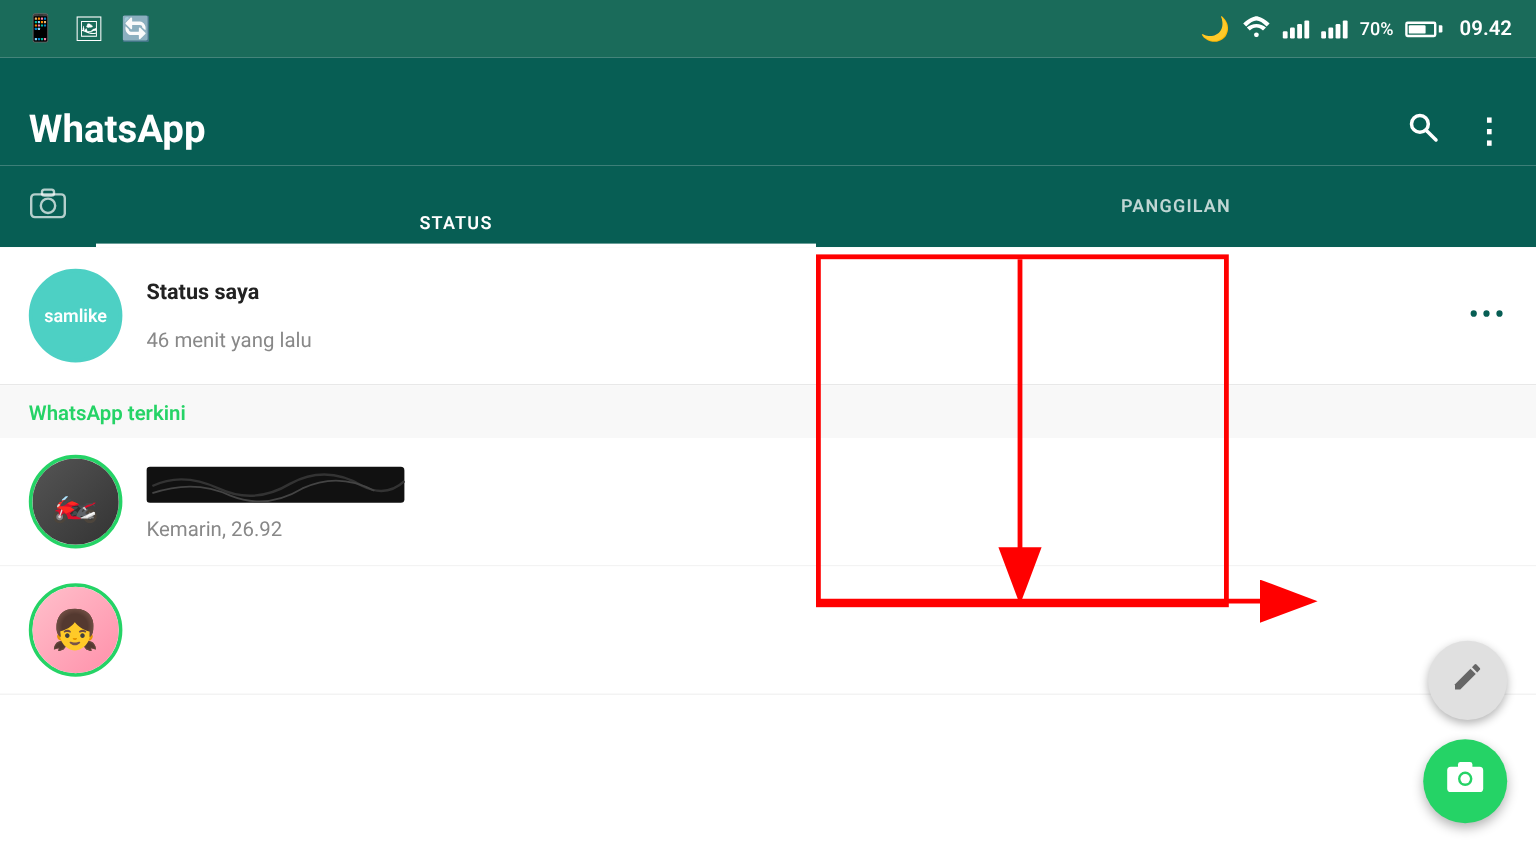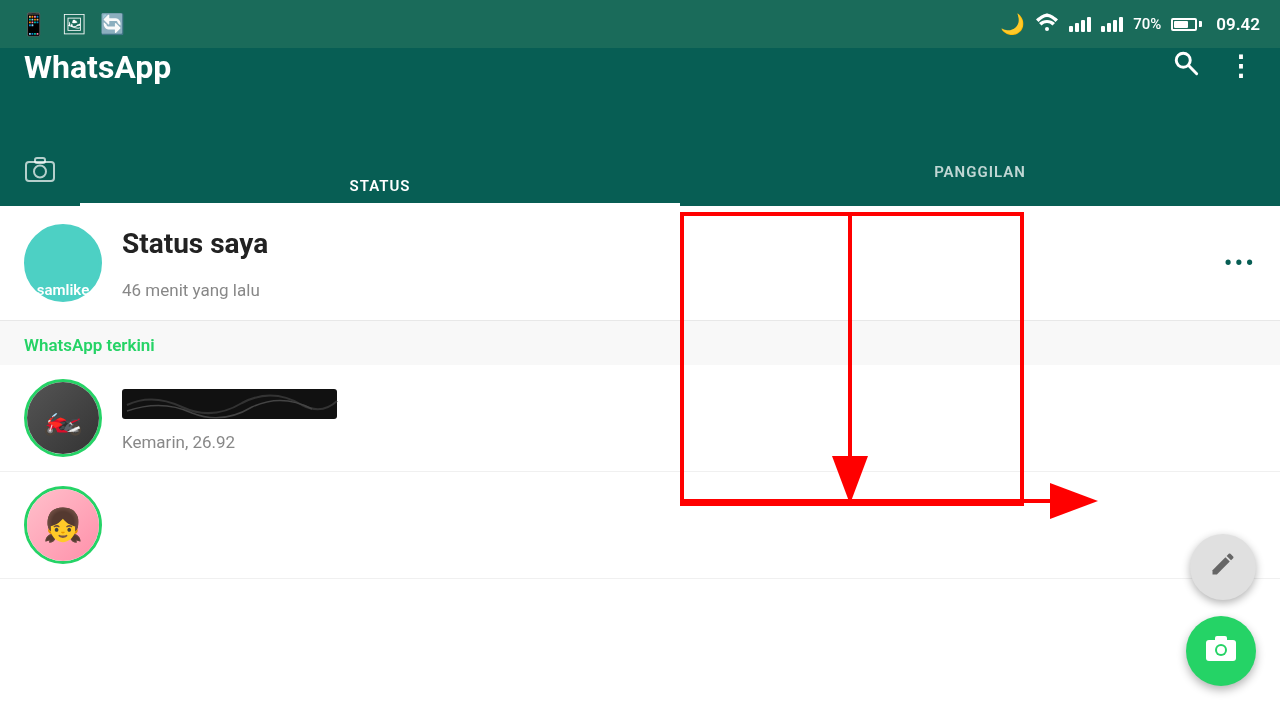--- a/index.html
+++ b/index.html
@@ -68,22 +68,22 @@
       height: 6px;
       background: white;
       border-radius: 0 1px 1px 0;
     }
 
     
     .app-header {
       background: #075e54;
       height: 90px;
       display: flex;
-      align-items: flex-start;
-      padding: 0 24px;
+      align-items: flex-end;
+      padding: 12px 24px;
       justify-content: space-between;
     }
     .app-title {
       color: white;
       font-size: 32px;
       font-weight: bold;
     }
     .header-icons {
       display: flex;
       align-items: center;
@@ -175,21 +175,21 @@
       border-bottom: 1px solid #e8e8e8;
     }
     .avatar-container {
       position: relative;
       margin-right: 20px;
     }
     .status-info {
       flex: 1;
     }
     .status-name {
-      font-size: 28px;
+      font-size: 18px;
       font-weight: bold;
       color: #222;
       margin-bottom: 20px;
     }
     .status-time {
       font-size: 17px;
       color: #888;
     }
     .more-icon {
       color: #075e54;
@@ -289,21 +289,21 @@
       color: white;
     }
 
     
     .samlike-avatar {
       width: 78px;
       height: 78px;
       border-radius: 50%;
       background: #4dd0c4;
       display: flex;
-      align-items: flex-end;
+      align-items: center;
       justify-content: center;
       color: white;
       font-size: 15px;
       font-weight: 600;
       border: 3px solid #4dd0c4;
     }
 
     
     .moto-avatar {
       width: 100%;

